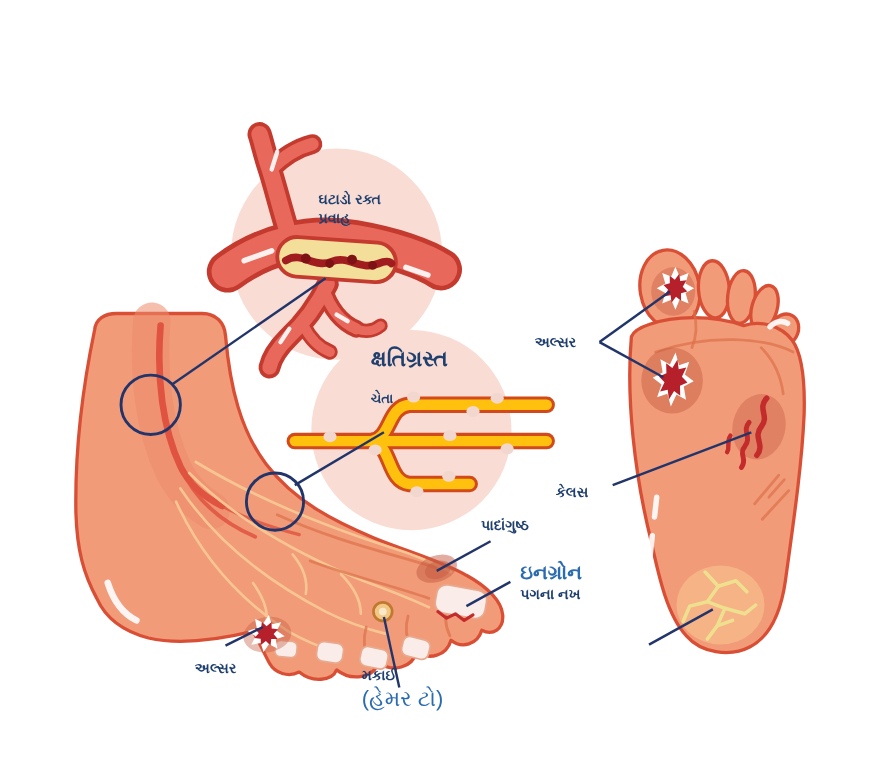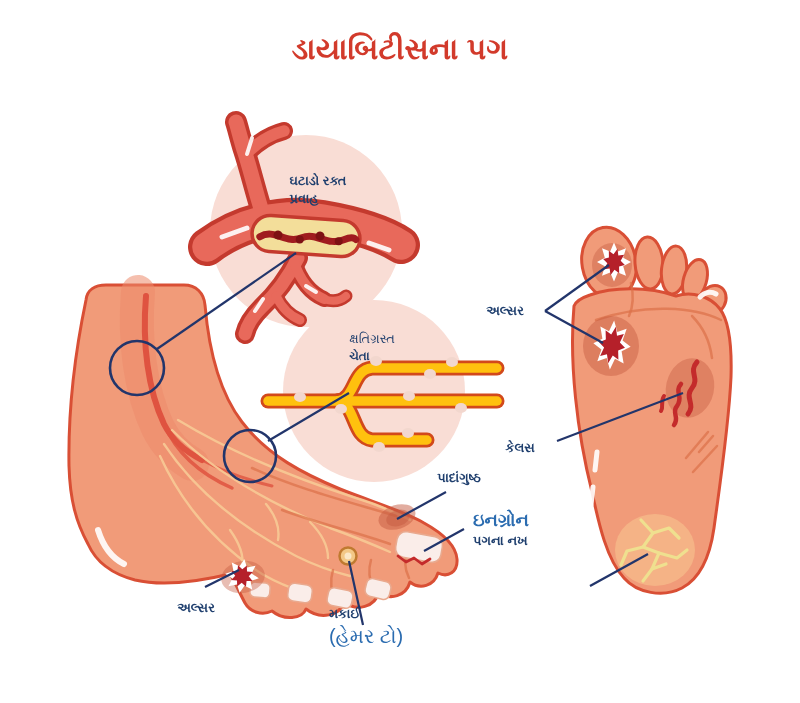--- a/index.html
+++ b/index.html
@@ -13,22 +13,22 @@
   }
   html,body{margin:0;padding:0;background:var(--page-bg);}
   .canvas{position:relative;width:800px;height:703px;background:var(--page-bg);overflow:hidden;
           font-family:"Liberation Sans",sans-serif;}
   .canvas svg{position:absolute;left:0;top:0;}
   .title{position:absolute;left:400px;top:32px;transform:translateX(-50%);
          font-size:30px;font-weight:bold;color:var(--title);white-space:nowrap;}
   .lbl{position:absolute;transform:translateX(-50%);line-height:1.35;white-space:nowrap;}
   .lbl span{display:block;}
   .l-sm{font-size:13px;font-weight:600;color:var(--label-navy);}
-  .l-xs{font-size:12px;font-weight:600;color:var(--label-navy);}
-  .l-md{font-size:13px;font-weight:400;color:var(--label-navy);margin-top:16px;}
+  .l-xs{font-size:12px;font-weight:600;color:var(--label-navy);margin-top:13px;}
+  .l-md{font-size:20px;font-weight:700;color:var(--label-navy);}
   .l-lg{font-size:18px;font-weight:600;color:var(--label-blue);}
   .l-xl{font-size:20px;font-weight:400;color:var(--label-blue);}
   
   .pinkc{fill:var(--pink-circle);}
   .v-dark{stroke:var(--vessel-outline);fill:none;stroke-linecap:round;}
   .v-lite{stroke:var(--vessel-fill);fill:none;stroke-linecap:round;}
   .n-dark{stroke:var(--nerve-outline);stroke-width:15;fill:none;stroke-linecap:round;}
   .n-lite{stroke:var(--nerve-yellow);stroke-width:9.5;fill:none;stroke-linecap:round;}
   .blob{fill:#f2d7ce;}
   .foot{fill:var(--foot-fill);stroke:var(--foot-outline);stroke-width:3;stroke-linejoin:round;}
@@ -217,21 +217,20 @@
       <path class="leader" d="M 545,311 L 603,343"></path>
       <path class="leader" d="M 557,441 L 683,393"></path>
       <path class="leader" d="M 446,492 L 397,519"></path>
       <path class="leader" d="M 464,529 L 424,551"></path>
       <path class="leader" d="M 349,561 L 363,625"></path>
       <path class="leader" d="M 205,587 L 239,570"></path>
       <path class="leader" d="M 590,586 L 648,554"></path>
     </g>
   </svg>
 
-  <div class="title">ડાયાબિટીસના પગ</div>
 
   <div class="lbl" style="left:318px;top:172px;">
     <span class="l-sm">ઘટાડો રક્ત</span>
     <span class="l-sm">પ્રવાહ</span>
   </div>
 
   <div class="lbl" style="left:372px;top:314px;">
     <span class="l-md">ક્ષતિગ્રસ્ત</span>
     <span class="l-xs">ચેતા</span>
   </div>

